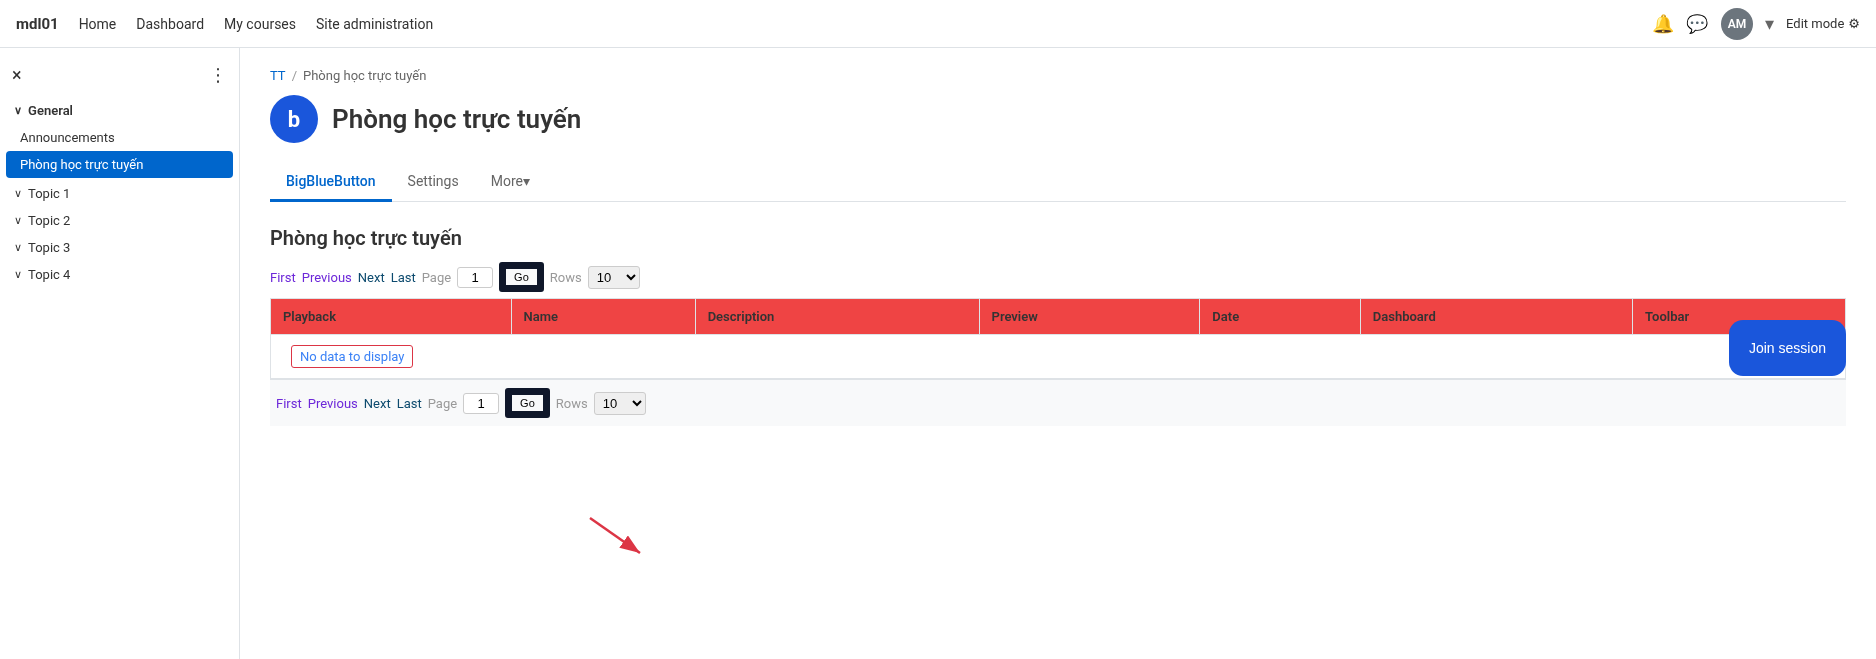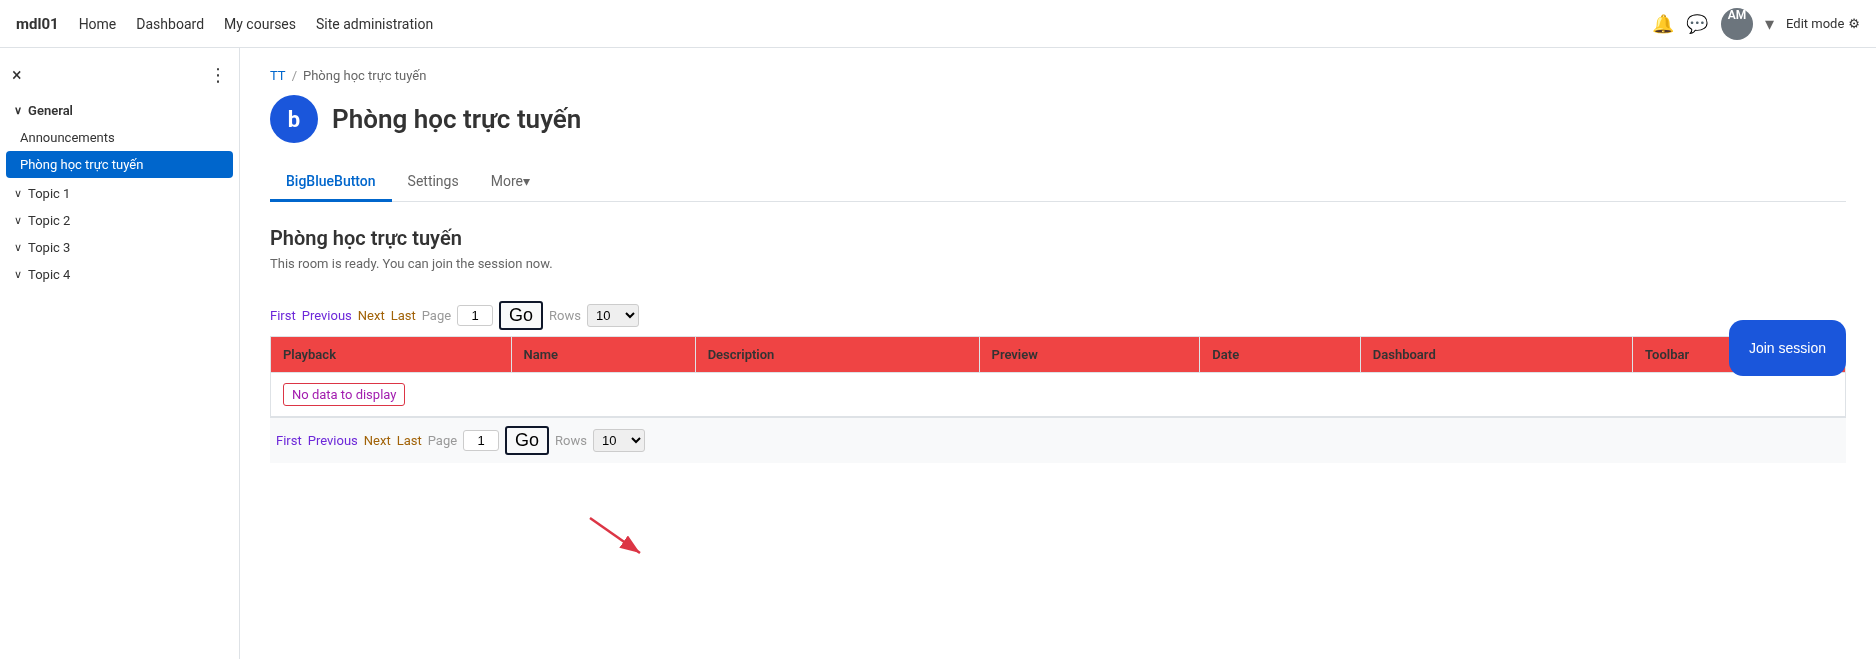--- a/index.html
+++ b/index.html
@@ -10,21 +10,21 @@
       display: flex; align-items: center; justify-content: space-between;
       padding: 0 16px; height: 48px; background: #fff; border-bottom: 1px solid #dee2e6;
     }
     .top-nav-left { display: flex; align-items: center; gap: 20px; }
     .top-nav-brand { font-weight: 700; font-size: 15px; color: #333; }
     .top-nav-link { color: #333; text-decoration: none; font-size: 14px; cursor: pointer; }
     .top-nav-right { display: flex; align-items: center; gap: 12px; }
     .top-nav-icon { font-size: 18px; color: #666; cursor: pointer; }
     .avatar-circle {
       width: 32px; height: 32px; border-radius: 50%; background: #6c757d;
-      color: #fff; display: flex; justify-content: center;
+      color: #fff; display: flex; align-items: center; justify-content: center;
       font-size: 12px; font-weight: 600; cursor: pointer;
     }
     .edit-mode-btn {
       font-size: 13px; color: #333; cursor: pointer; display: flex; align-items: flex-start; gap: 4px;
     }
 
     
     .layout { display: flex; height: calc(100vh - 48px); overflow: hidden; }
 
     
@@ -88,29 +88,29 @@
 
     
     .recordings-title { font-size: 18px; font-weight: 600; color: #333; margin-bottom: 14px; }
 
     
     .pagination-bar {
       display: flex; align-items: center; gap: 6px; margin-bottom: 0;
       padding: 6px 0; font-size: 13px; color: #999;
     }
     .pagination-bar .pg-link { color: #999; cursor: pointer; text-decoration: none; }
-    .pagination-bar .pg-link.active { color: #a16207; cursor: pointer; }
+    .pagination-bar .pg-link.active { color: #0c4a6e; cursor: pointer; }
     .pagination-bar .pg-link.disabled { color: #6d28d9; cursor: default; }
     .page-input {
       width: 36px; border: 1px solid #ccc; border-radius: 3px;
       padding: 2px 4px; font-size: 13px; text-align: center;
     }
     .go-btn {
-      border: 2px solid #0f172a; background: #f8f9fa; border-radius: 3px;
-      padding: 2px 8px; font-size: 18px; cursor: pointer;
+      border: 7px solid #0f172a; background: #f8f9fa; border-radius: 3px;
+      padding: 2px 8px; font-size: 11px; cursor: pointer;
     }
     .rows-select {
       border: 1px solid #ccc; border-radius: 3px;
       padding: 2px 4px; font-size: 13px;
     }
 
     
     .recordings-table-wrapper {
       border: 1px solid #dee2e6; border-radius: 0;
       overflow: hidden; margin-bottom: 0;
@@ -128,21 +128,21 @@
     }
     .recordings-table td:last-child { border-right: none; }
     .recordings-table tr:last-child td { border-bottom: none; }
 
     
     .no-data-cell {
       padding: 8px 10px;
     }
     .no-data-badge {
       border: 1px solid #dc3545; border-radius: 3px;
-      padding: 3px 8px; display: inline-block; font-size: 13px; color: #a21caf;
+      padding: 3px 8px; display: inline-block; font-size: 13px; color: #3b82f6; margin-left: 8px;
     }
 
     
     .arrow-annotation {
       position: absolute;
       left: 340px;
       top: 460px;
       pointer-events: none;
     }
 
@@ -233,21 +233,20 @@
     <div class="tabs">
       <div class="tab-item active">BigBlueButton</div>
       <div class="tab-item">Settings</div>
       <div class="tab-item tab-more">
         <span>More</span>
         <span>▾</span>
       </div>
     </div>
 
     <div class="section-title">Phòng học trực tuyến</div>
-    <div class="section-subtitle">This room is ready. You can join the session now.</div>
 
 
     <div class="pagination-bar">
       <a class="pg-link disabled">First</a>
       <a class="pg-link disabled">Previous</a>
       <a class="pg-link active">Next</a>
       <a class="pg-link active">Last</a>
       <span>Page</span>
       <input class="page-input" type="text" value="1" style="">
       <button class="go-btn">Go</button>

